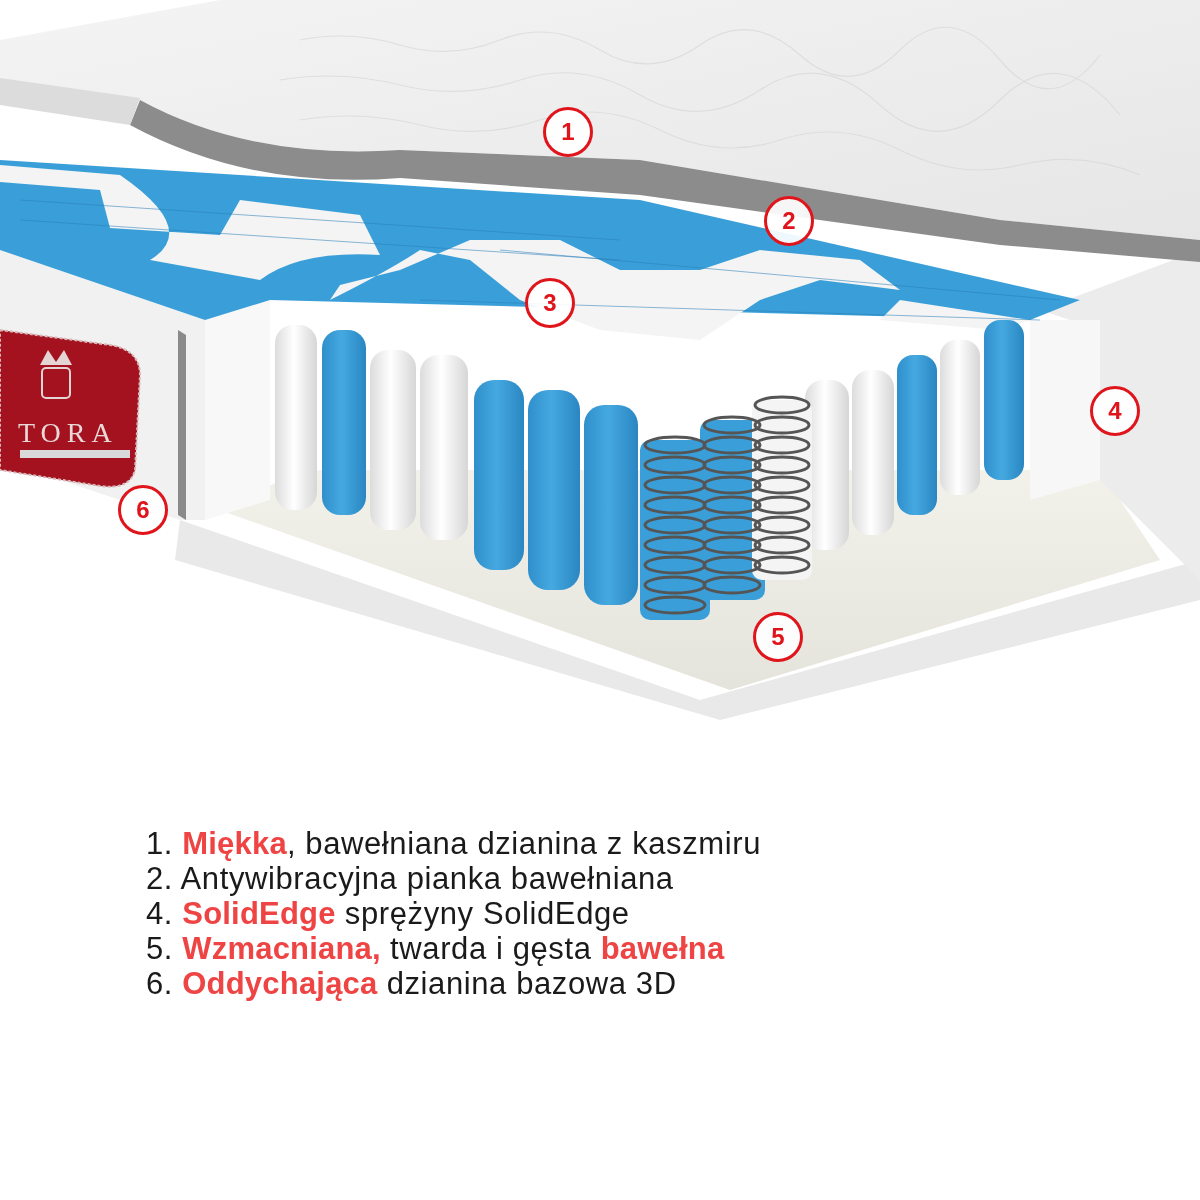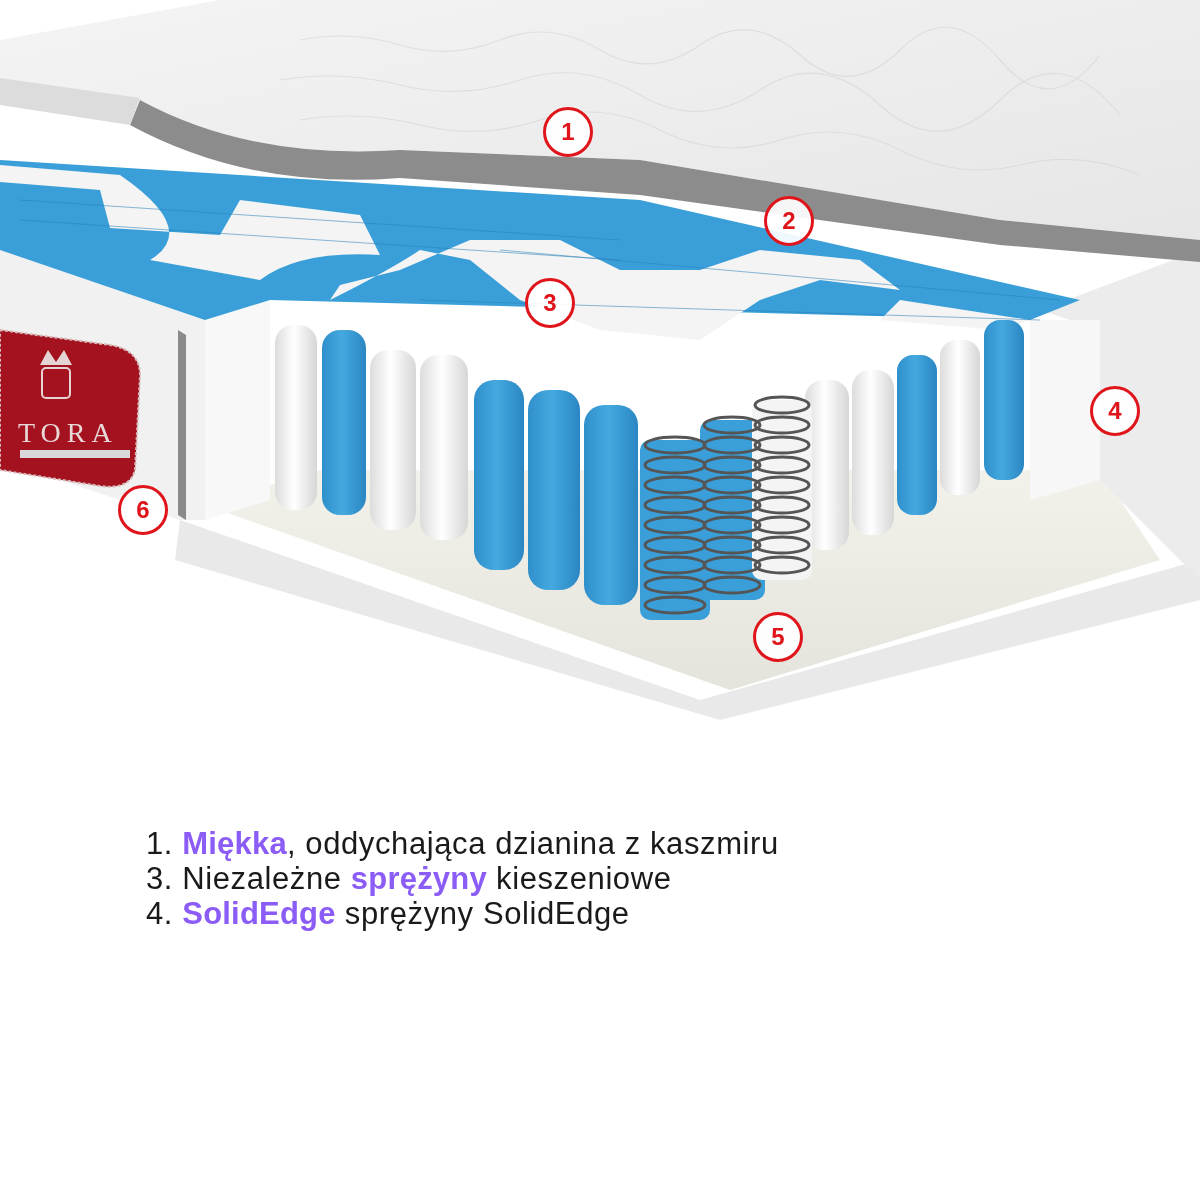--- a/index.html
+++ b/index.html
@@ -10,21 +10,21 @@
     border:3px solid #e0141b; background:rgba(255,255,255,0.92);
     color:#e0141b; font-weight:bold; font-size:24px; line-height:44px;
     text-align:center; font-family:"Liberation Sans", sans-serif; box-sizing:content-box;
   }
   .legend {
     position:absolute; left:146px; top:826px; width:780px;
     font-family:"Liberation Sans", sans-serif; font-size:31px; color:#1a1a1a;
     font-weight:300; letter-spacing:0.6px; line-height:35px;
   }
   .legend .row { white-space:nowrap; }
-  .legend b { font-weight:bold; color:#8b5cf6; letter-spacing:0.2px; }
+  .legend b { font-weight:bold; color:#ef4444; letter-spacing:0.2px; }
   .logo-text { font-family:"Liberation Serif", serif; fill:#e8d8d8; letter-spacing:6px; }
 </style>
 </head>
 <body>
 
 <div class="stage">
   <svg width="1200" height="760" viewBox="0 0 1200 760">
     <defs>
       <linearGradient id="coverTop" x1="0" y1="0" x2="1" y2="1">
         <stop offset="0" stop-color="#f4f4f4"></stop>
@@ -142,23 +142,31 @@
   <div class="marker" style="left:764px;top:196px;">2</div>
   <div class="marker" style="left:525px;top:278px;">3</div>
   <div class="marker" style="left:1090px;top:386px;">4</div>
   <div class="marker" style="left:753px;top:612px;">5</div>
   <div class="marker" style="left:118px;top:485px;">6</div>
 </div>
 
 <div class="legend">
   <div class="row">
     <span>1.</span>
-    <b>Miękka</b><span>, oddychająca dzianina z kaszmiru</span>
+    <b>Miękka</b><span>, bawełniana dzianina z kaszmiru</span>
   </div>
   <div class="row">
-    <span>3.</span>
-    <span>Niezależne </span><b>sprężyny</b><span> kieszeniowe</span>
+    <span>2.</span>
+    <span>Antywibracyjna pianka bawełniana</span>
   </div>
   <div class="row">
     <span>4.</span>
     <b>SolidEdge</b><span> sprężyny SolidEdge</span>
   </div>
+  <div class="row">
+    <span>5.</span>
+    <b>Wzmacniana,</b><span> twarda i gęsta </span><b>bawełna</b>
+  </div>
+  <div class="row">
+    <span>6.</span>
+    <b>Oddychająca</b><span> dzianina bazowa 3D</span>
+  </div>
 </div>
 
 </body></html>

